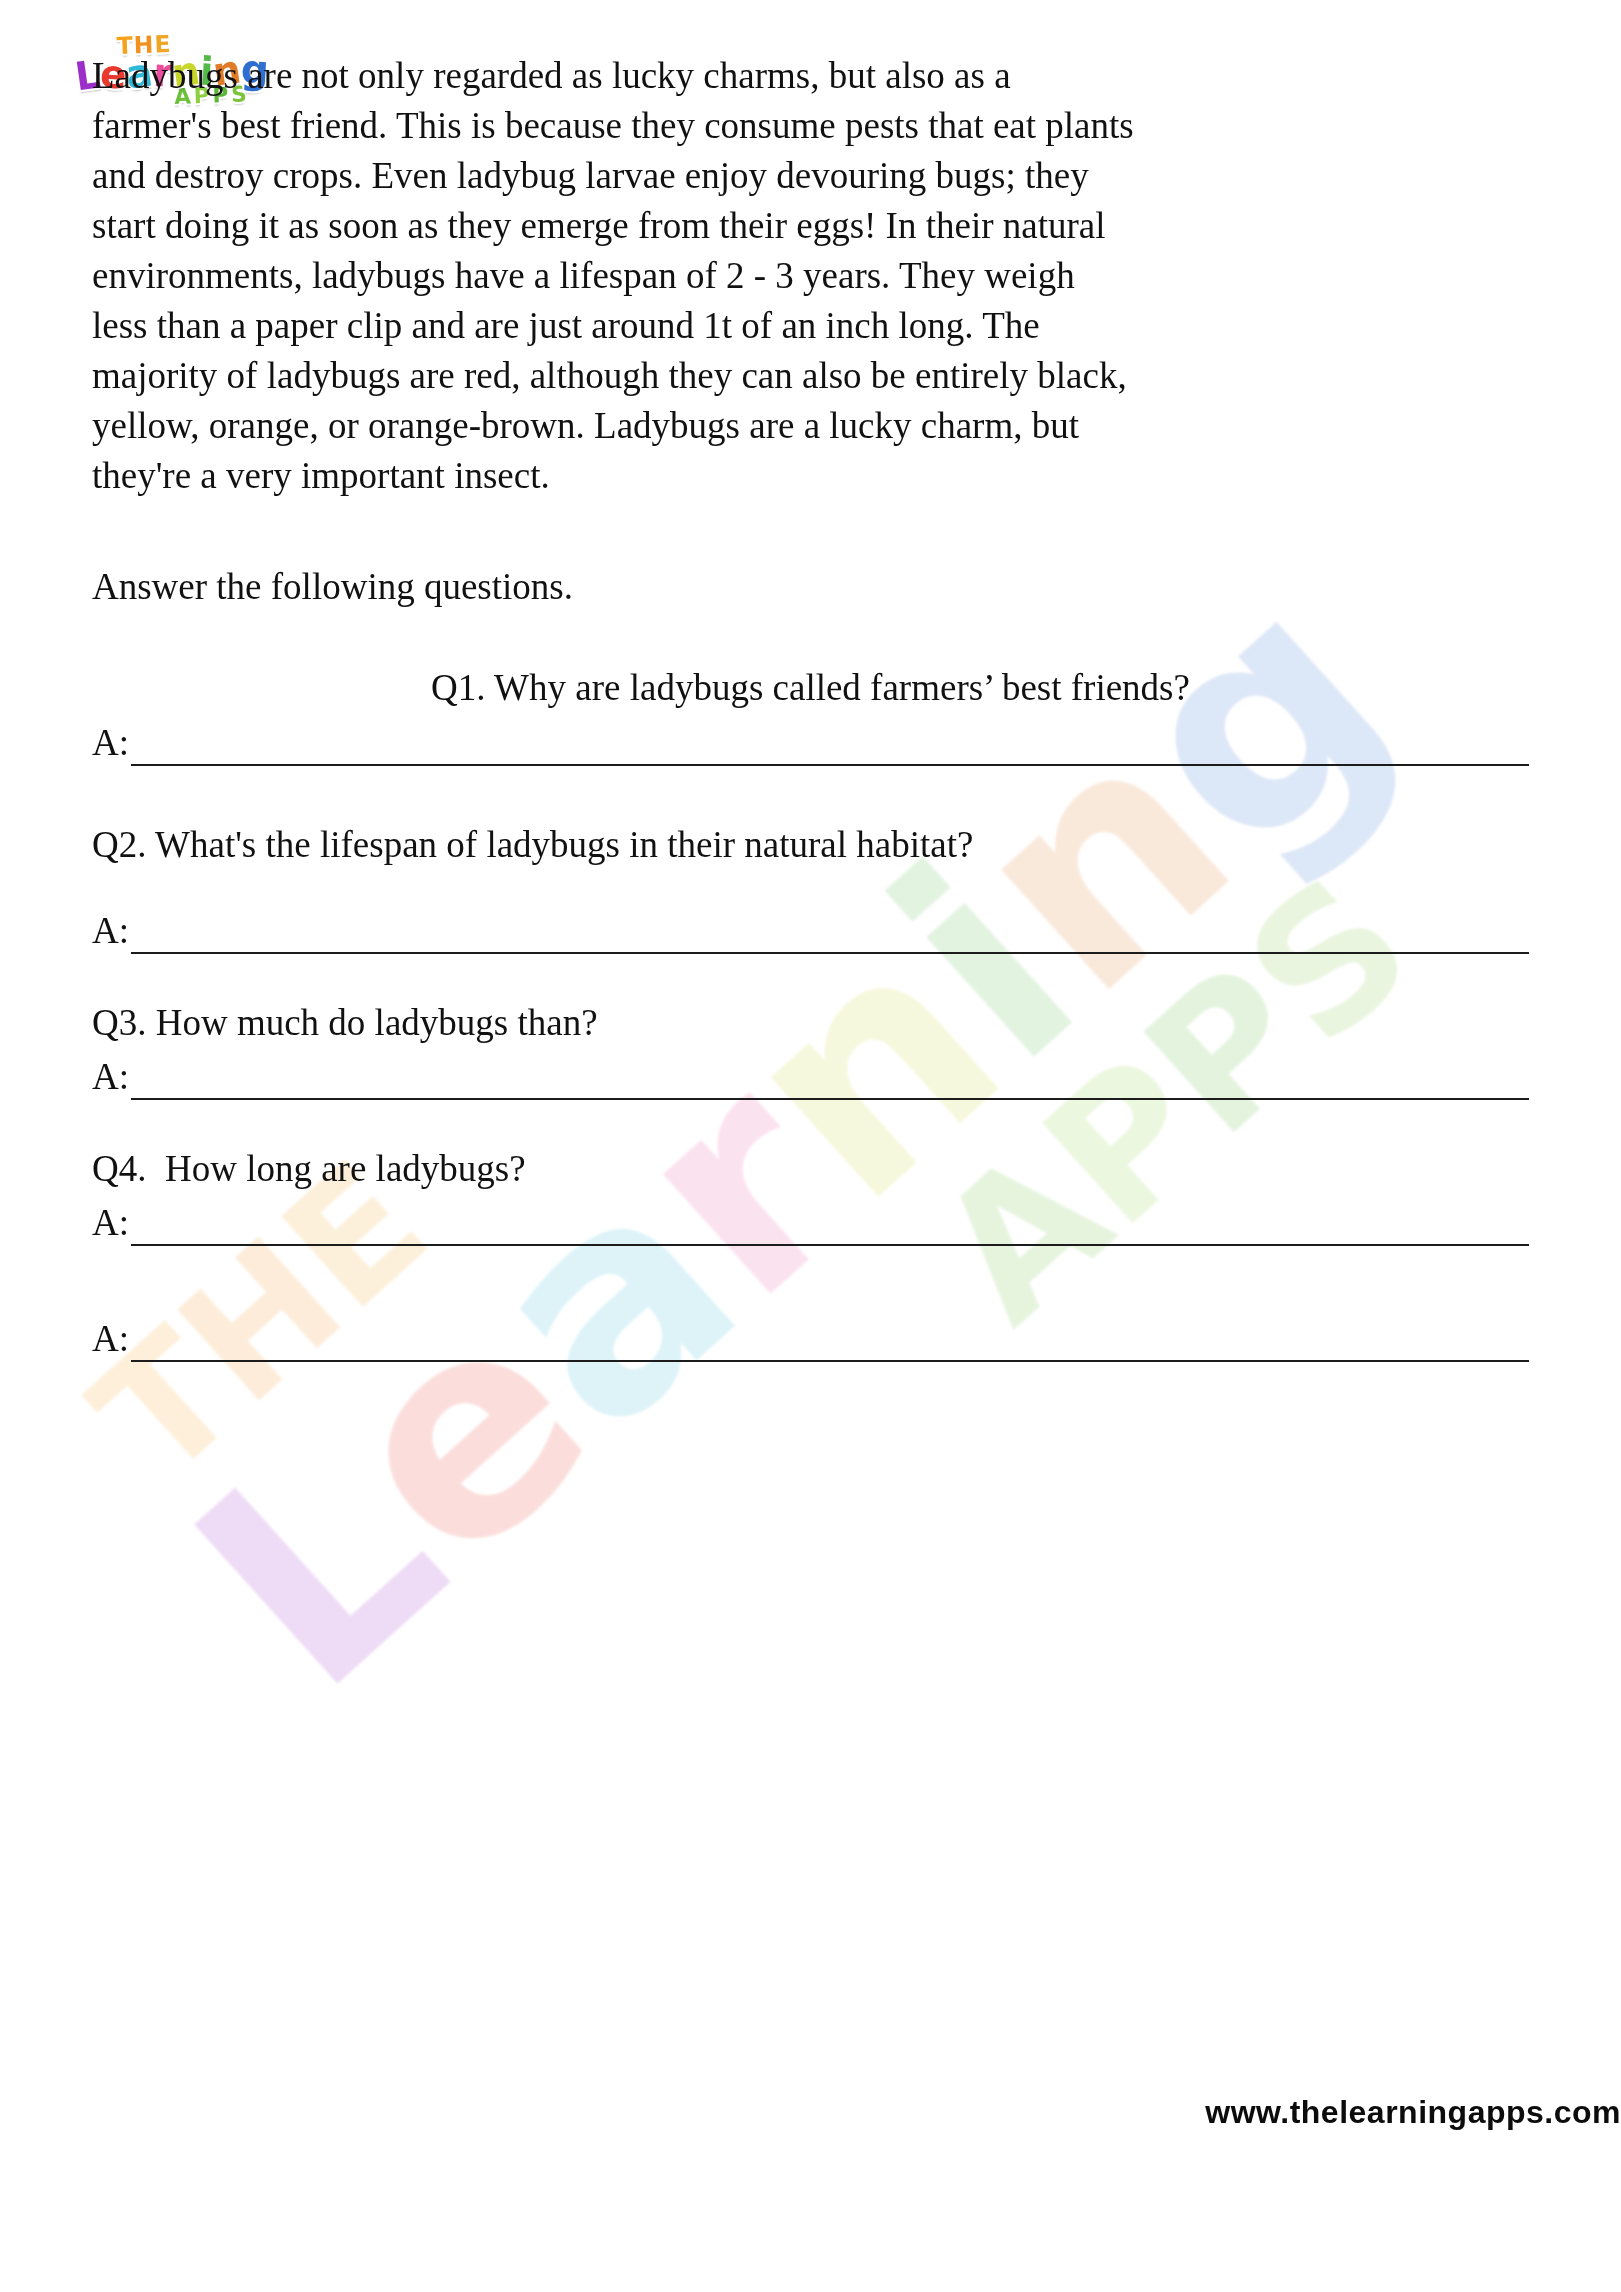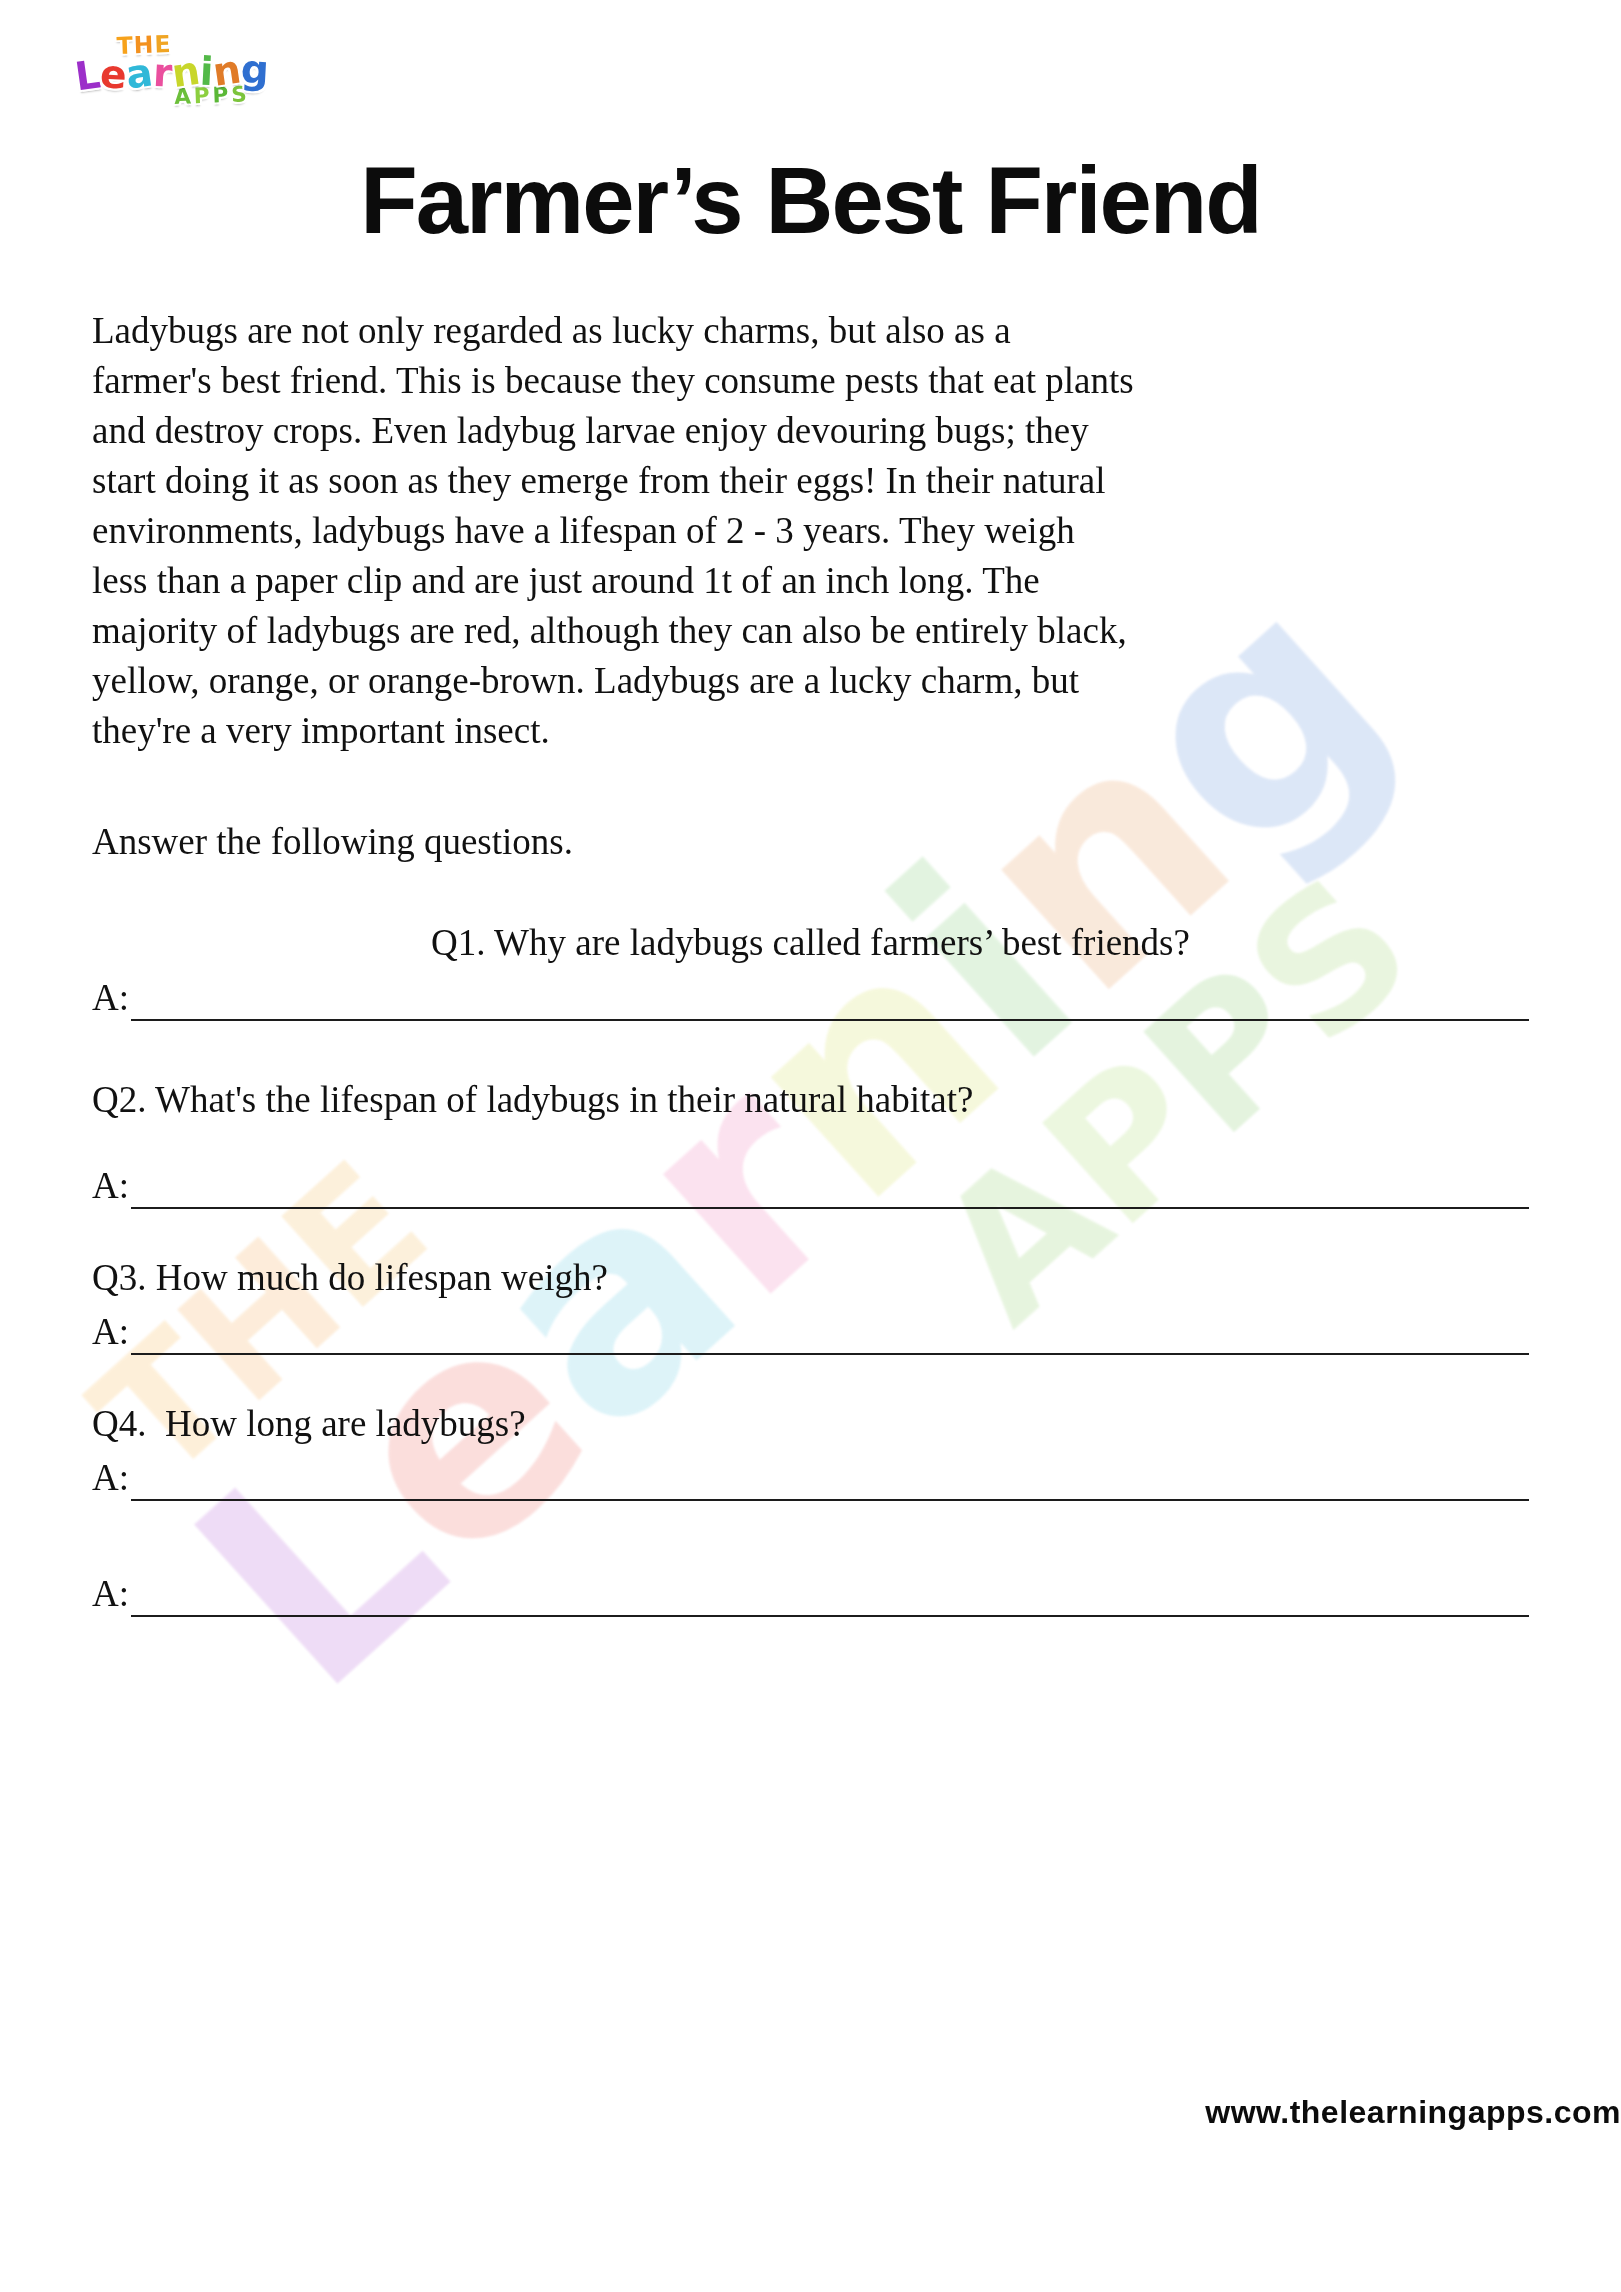--- a/index.html
+++ b/index.html
@@ -87,21 +87,20 @@
     <div class="wm-learning"><span style="color: rgb(156, 47, 201);">L</span><span style="color: rgb(232, 57, 47);">e</span><span style="color: rgb(48, 184, 216);">a</span><span style="color: rgb(234, 79, 158);">r</span><span style="color: rgb(200, 214, 43);">n</span><span style="color: rgb(83, 185, 72);">i</span><span style="color: rgb(224, 123, 40);">n</span><span style="color: rgb(47, 111, 208);">g</span></div>
     <div class="wm-apps"><span style="color: rgb(108, 191, 58);">A</span><span style="color: rgb(140, 207, 63);">P</span><span style="color: rgb(91, 184, 55);">P</span><span style="color: rgb(124, 196, 60);">S</span></div>
   </div>
 
   <div class="logo">
     <div class="logo-the"><span style="color: rgb(247, 162, 27);">T</span><span style="color: rgb(243, 145, 31);">H</span><span style="color: rgb(240, 165, 36);">E</span></div>
     <div class="logo-learning"><span style="color: rgb(156, 47, 201);">L</span><span style="color: rgb(232, 57, 47);">e</span><span style="color: rgb(48, 184, 216);">a</span><span style="color: rgb(234, 79, 158);">r</span><span style="color: rgb(200, 214, 43);">n</span><span style="color: rgb(83, 185, 72);">i</span><span style="color: rgb(224, 123, 40);">n</span><span style="color: rgb(47, 111, 208);">g</span></div>
     <div class="logo-apps"><span style="color: rgb(108, 191, 58);">A</span><span style="color: rgb(140, 207, 63);">P</span><span style="color: rgb(91, 184, 55);">P</span><span style="color: rgb(124, 196, 60);">S</span></div>
   </div>
 
-  <div class="title">Farmer’s Best Friend</div>
 
   <div class="content">
 
     <div class="paragraph">Ladybugs are not only regarded as lucky charms, but also as a
 farmer's best friend. This is because they consume pests that eat plants
 and destroy crops. Even ladybug larvae enjoy devouring bugs; they
 start doing it as soon as they emerge from their eggs! In their natural
 environments, ladybugs have a lifespan of 2 - 3 years. They weigh
 less than a paper clip and are just around 1t of an inch long. The
 majority of ladybugs are red, although they can also be entirely black,
@@ -120,21 +119,21 @@
 
     <div class="qa qa2">
       <div class="q-line">Q2. What's the lifespan of ladybugs in their natural habitat?</div>
       <div class="a-line">
         <span>A:</span>
         <span class="a-underline"></span>
       </div>
     </div>
 
     <div class="qa qa3">
-      <div class="q-line">Q3. How much do lifespan weigh?</div>
+      <div class="q-line">Q3. How much do ladybugs than?</div>
       <div class="a-line">
         <span>A:</span>
         <span class="a-underline"></span>
       </div>
     </div>
 
     <div class="qa qa4">
       <div class="q-line">Q4.  How long are ladybugs?</div>
       <div class="a-line">
         <span>A:</span>

